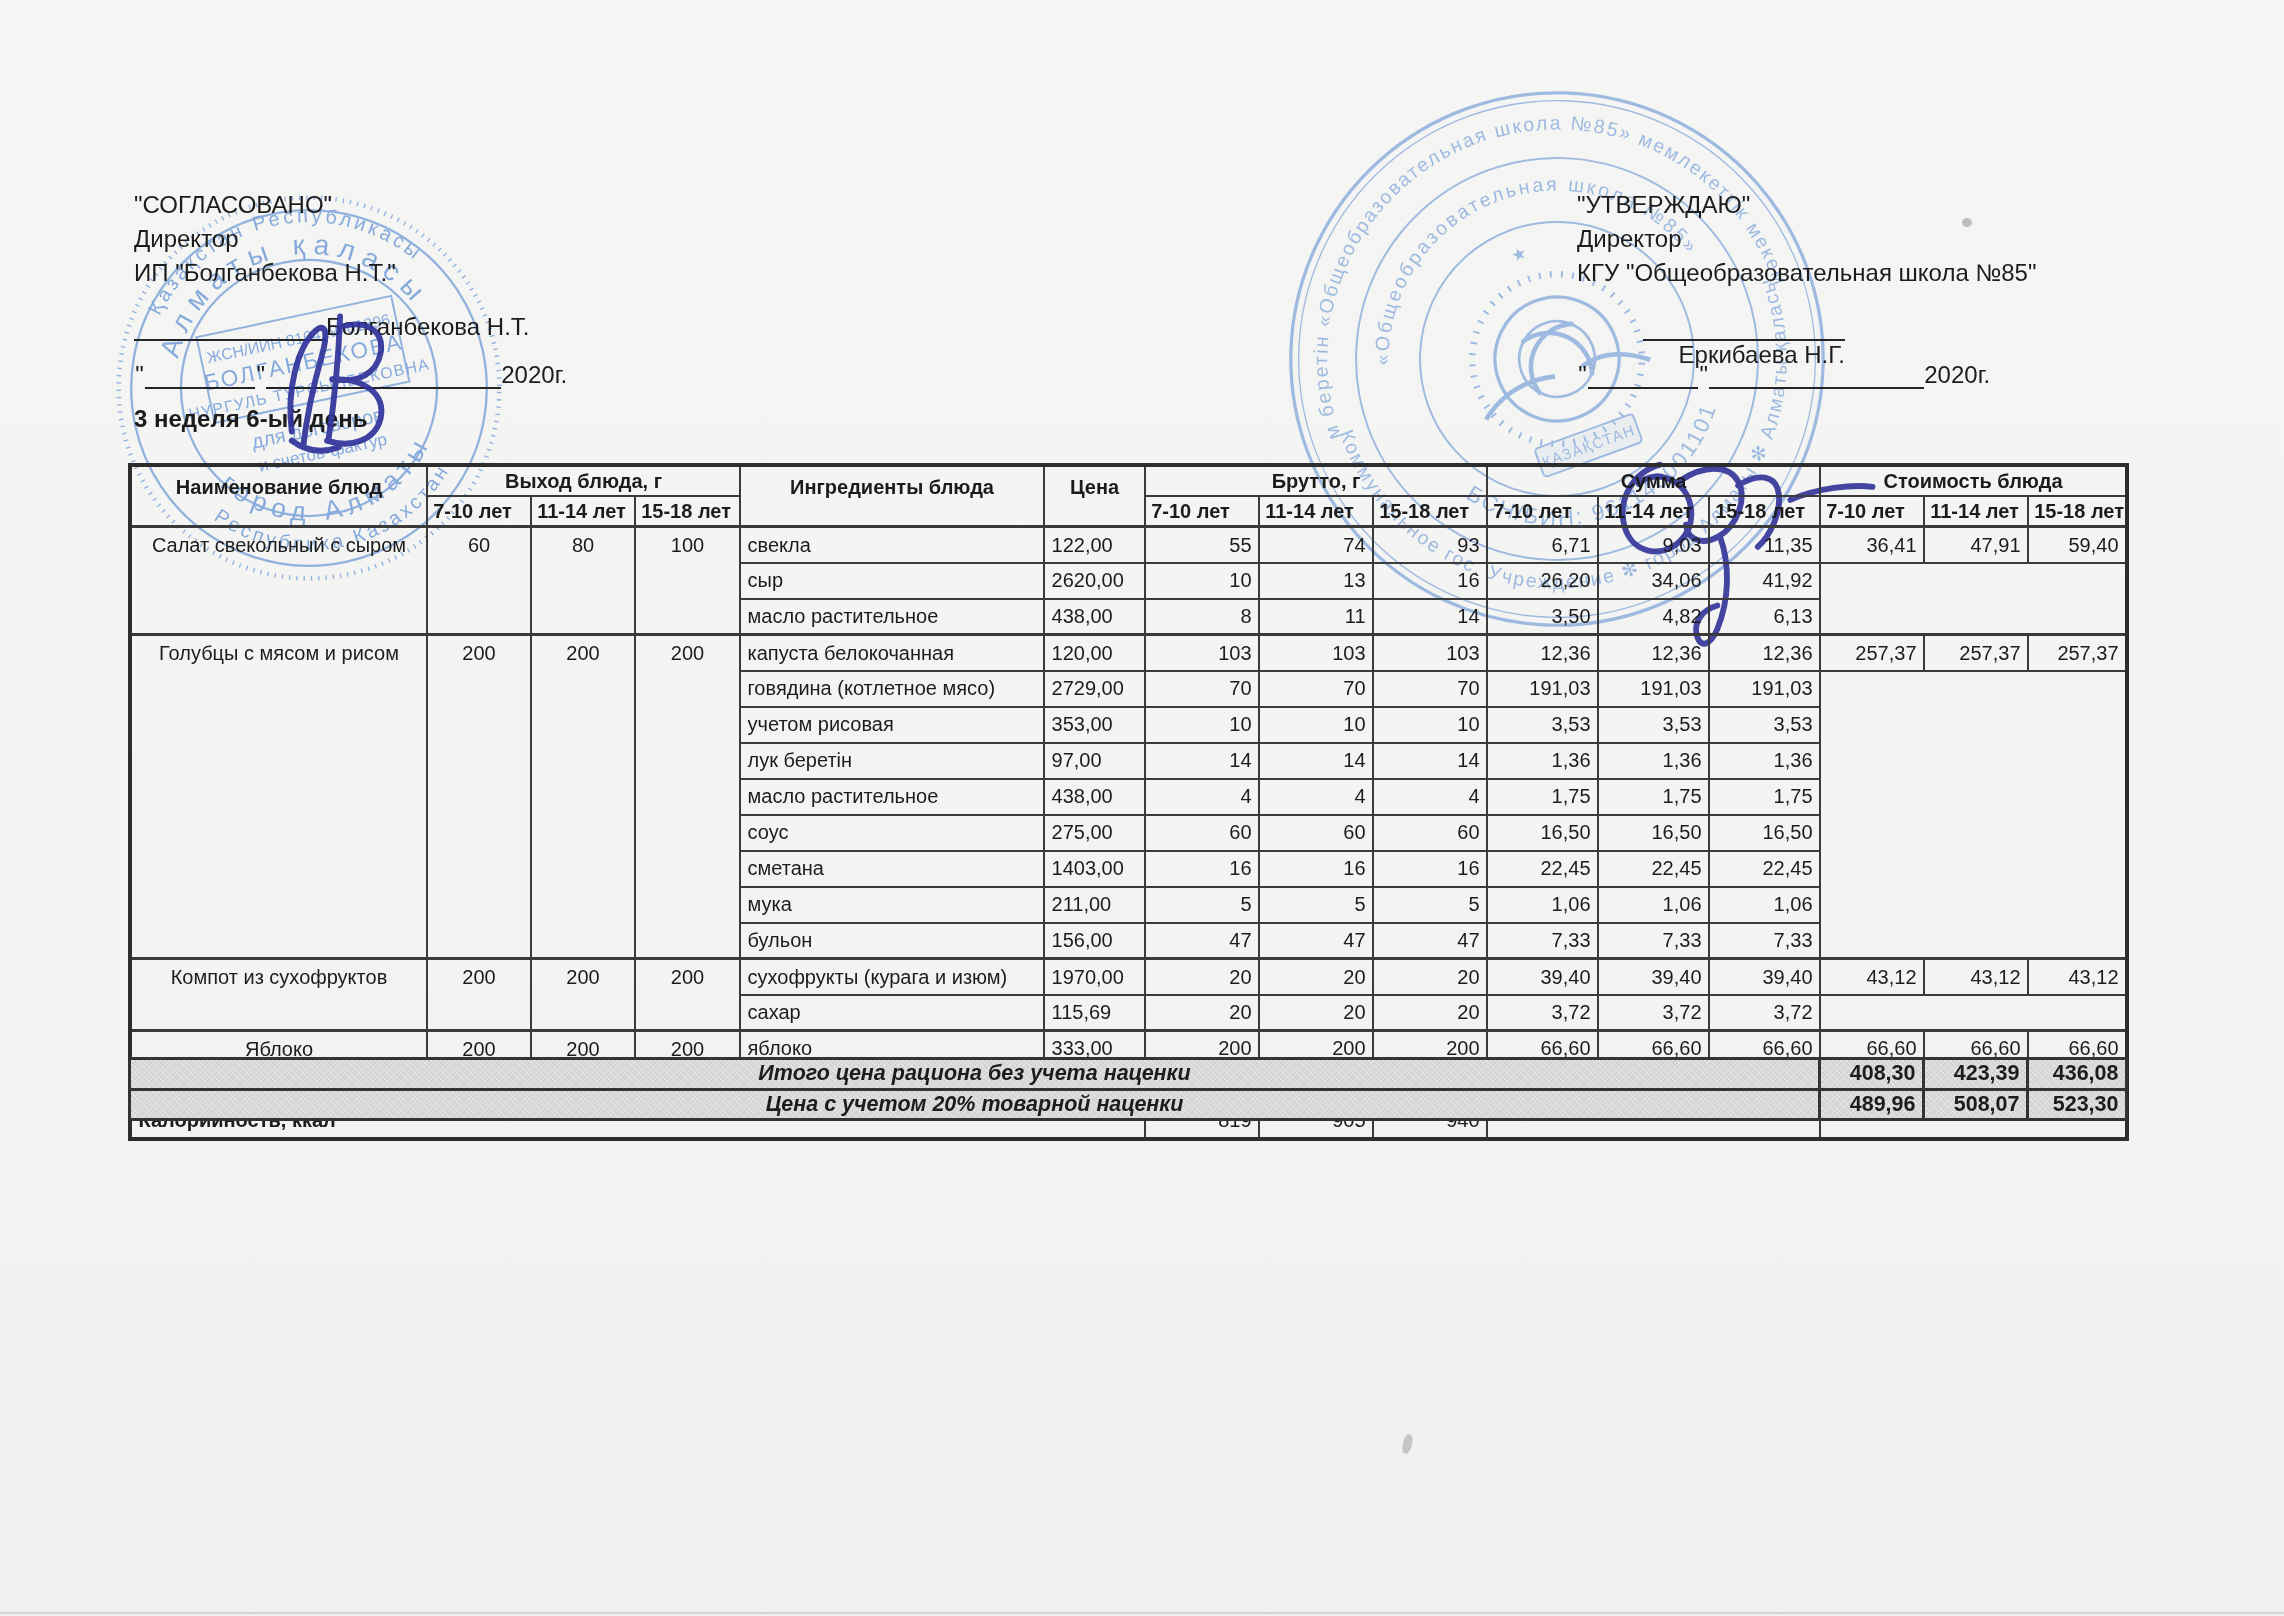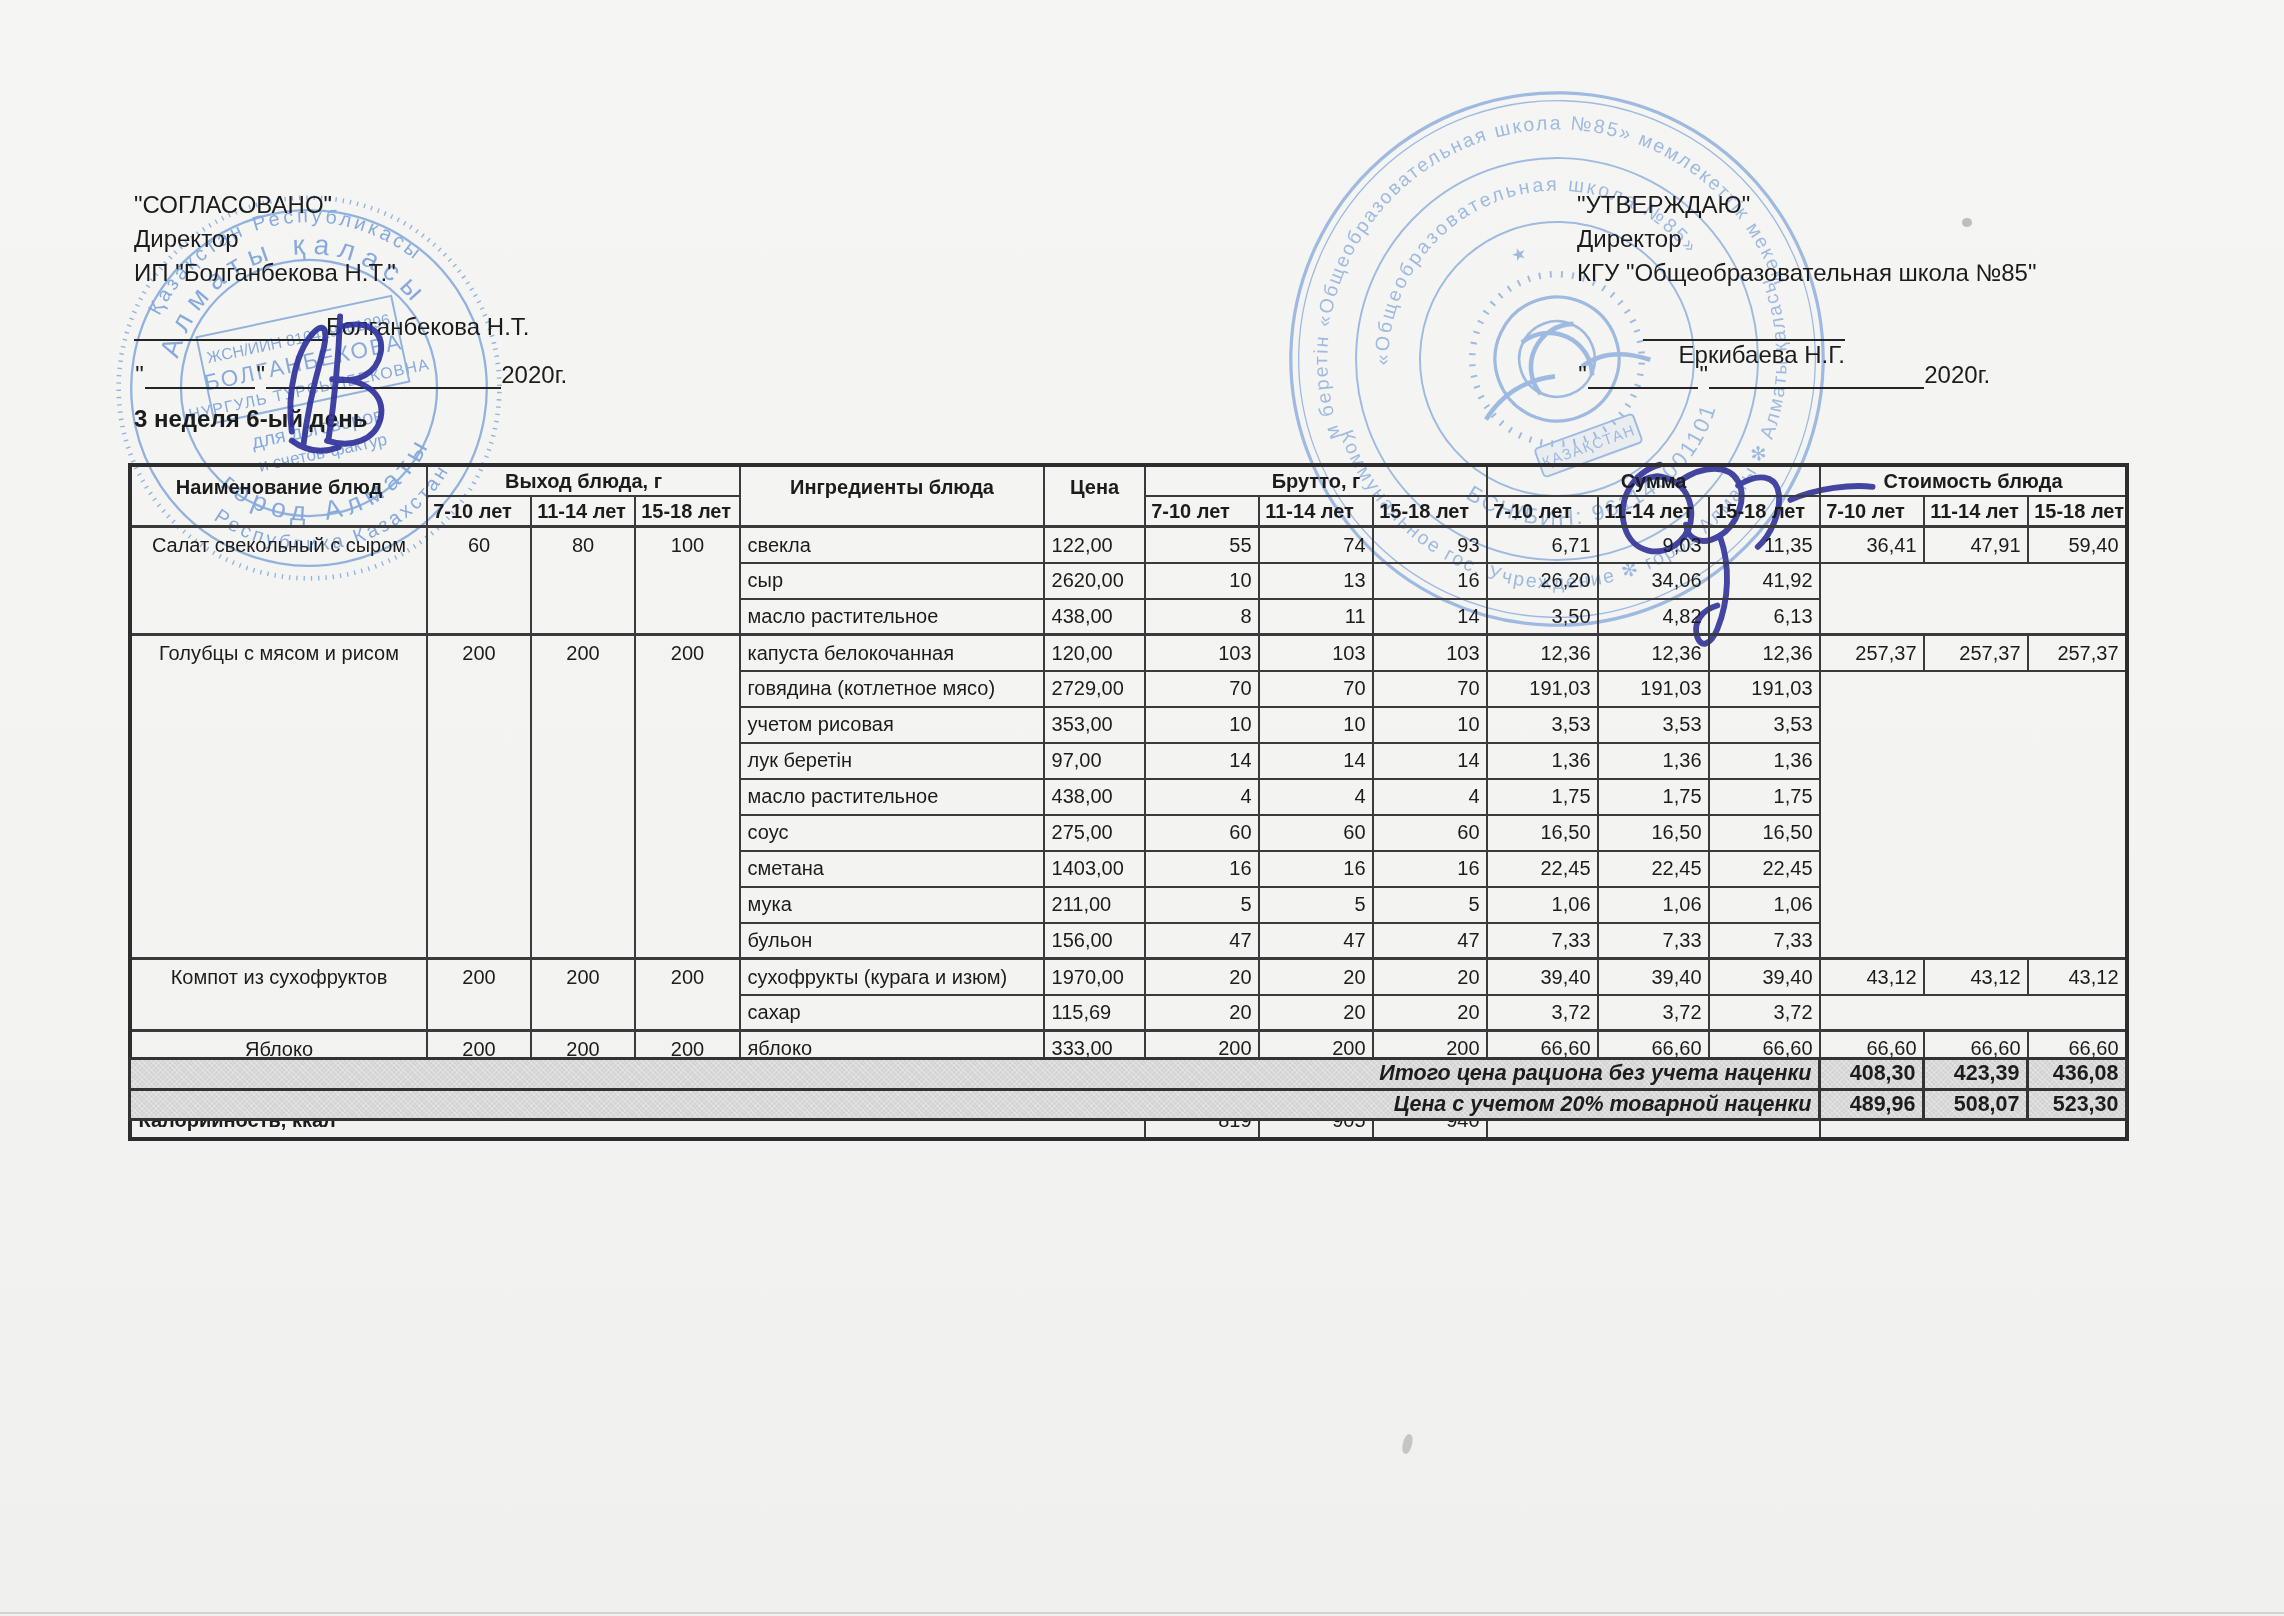--- a/index.html
+++ b/index.html
@@ -48,21 +48,21 @@
   .menu td.bold{font-weight:normal;}
   
   .summary{width:1998px;border:3.9px solid #2d2d2d;}
   .summary td{
     border:3.3px solid #333;box-sizing:border-box;height:29px;font-size:21.5px;
     background-color:#cfcfcf;
     background-image:repeating-linear-gradient(45deg,rgba(255,255,255,.38) 0 1.3px,rgba(0,0,0,0) 1.3px 3.3px),
                      repeating-linear-gradient(-45deg,rgba(255,255,255,.28) 0 1.3px,rgba(0,0,0,0) 1.3px 3.3px);
     padding:1.3px 6.5px;white-space:nowrap;overflow:hidden;
   }
-  .summary td.slabel{font-weight:bold;font-style:italic;text-align:right;}
+  .summary td.slabel{font-weight:bold;font-style:italic;text-align:center;}
   .summary td.snum{font-weight:bold;text-align:right;}
   text,textPath{font-family:"Liberation Sans",sans-serif;}
 </style>
 </head>
 <body>
 
 <svg class="abs stamp stamp-left" width="398" height="398" viewBox="0 0 600 600">
   <defs>
     <path id="ltop1" d="M 50 300 A 250 250 0 0 1 550 300"></path>
     <path id="ltop2" d="M 98 300 A 202 202 0 0 1 502 300"></path>

